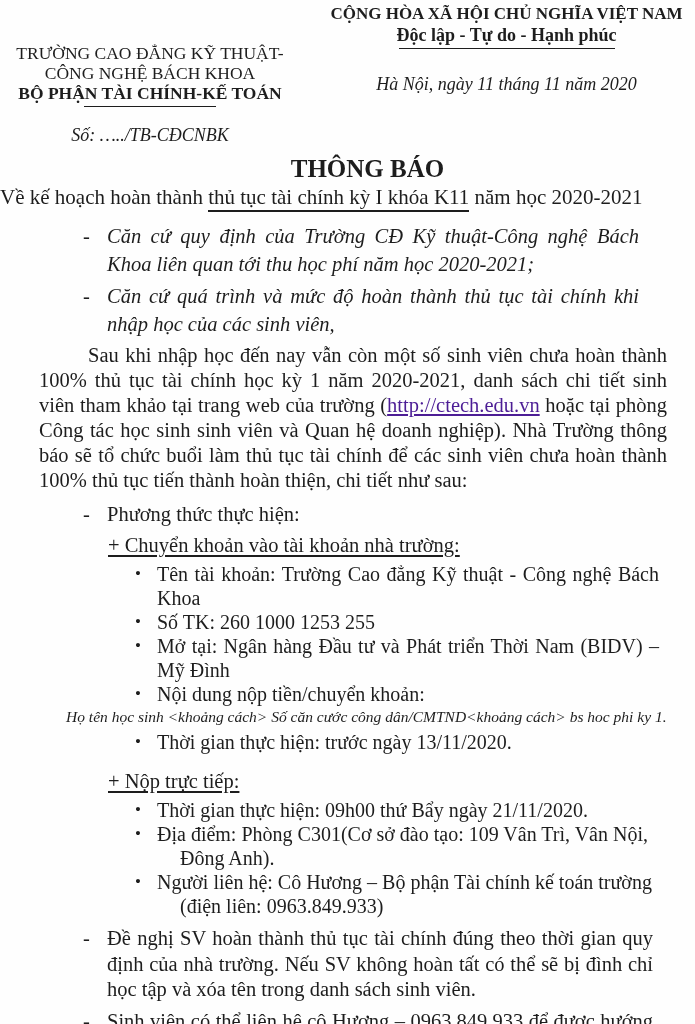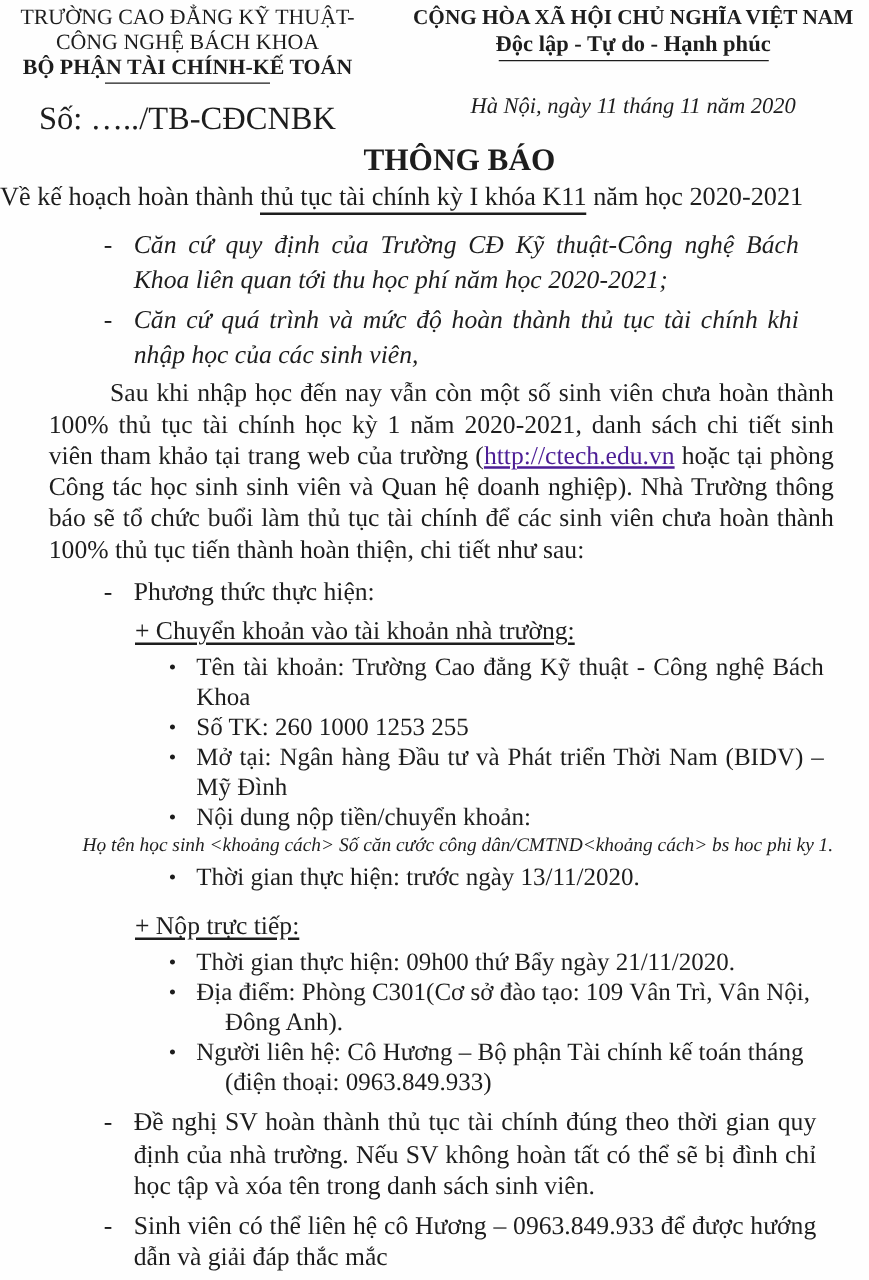--- a/index.html
+++ b/index.html
@@ -11,26 +11,26 @@
     margin: 0 auto;
     background: #fefefe;
     color: #1d1d1d;
     font-family: "Liberation Serif", "DejaVu Serif", serif;
     overflow: hidden;
     padding-top: 3px;
   }
 
   
   .header { display: flex; }
-  .header-left { width: 300px; text-align: center; }
+  .header-left { width: 300px; text-align: center; margin-top: 40px; }
   .org-line { font-size: 17.5px; line-height: 20px; }
   .dept-line { font-size: 17.5px; line-height: 20px; font-weight: bold; }
   .rule { border-top: 1.6px solid #1d1d1d; height: 0; }
   .rule-left { width: 132px; margin: 3px auto 0 auto; }
-  .doc-number { margin-top: 16px; font-size: 26px; line-height: 24px; }
+  .doc-number { margin-top: 16px; font-size: 18px; line-height: 24px; font-style: italic; }
 
   .header-right { flex: 1; text-align: center; padding-left: 18px; }
   .motto-1 { font-size: 17px; line-height: 21px; font-weight: bold; }
   .motto-2 { font-size: 18px; line-height: 23px; font-weight: bold; }
   .rule-right { width: 216px; margin: 1px auto 0 auto; }
   .place-date { margin-top: 23px; font-size: 18px; line-height: 24px; font-style: italic; }
 
   
   .doc-title { margin-top: 8px; text-align: center; font-size: 25px; line-height: 27px; font-weight: bold; padding-left: 40px; }
   .doc-subtitle { margin-top: 2px; font-size: 21px; line-height: 26px; }
@@ -160,21 +160,21 @@
     <div class="bullet-item">
       <span class="bullet-marker">•</span>
       <div class="bullet-text">Thời gian thực hiện: 09h00  thứ  Bẩy ngày 21/11/2020.</div>
     </div>
     <div class="bullet-item">
       <span class="bullet-marker">•</span>
       <div class="bullet-text hang">Địa điểm: Phòng C301(Cơ sở đào tạo: 109 Vân Trì, Vân Nội, Đông Anh).</div>
     </div>
     <div class="bullet-item">
       <span class="bullet-marker">•</span>
-      <div class="bullet-text hang">Người liên hệ: Cô Hương – Bộ phận Tài chính kế toán tháng (điện thoại: 0963.849.933)</div>
+      <div class="bullet-text hang">Người liên hệ: Cô Hương – Bộ phận Tài chính kế toán trường (điện liên: 0963.849.933)</div>
     </div>
   </div>
 
   <div class="closing">
     <div class="dash-item">
       <span class="dash-marker">-</span>
       <div class="dash-text">Đề nghị SV hoàn thành thủ tục tài chính đúng theo thời gian quy định của nhà trường. Nếu SV không hoàn tất có thể sẽ bị đình chỉ học tập và xóa tên trong danh sách sinh viên.</div>
     </div>
     <div class="dash-item">
       <span class="dash-marker">-</span>

